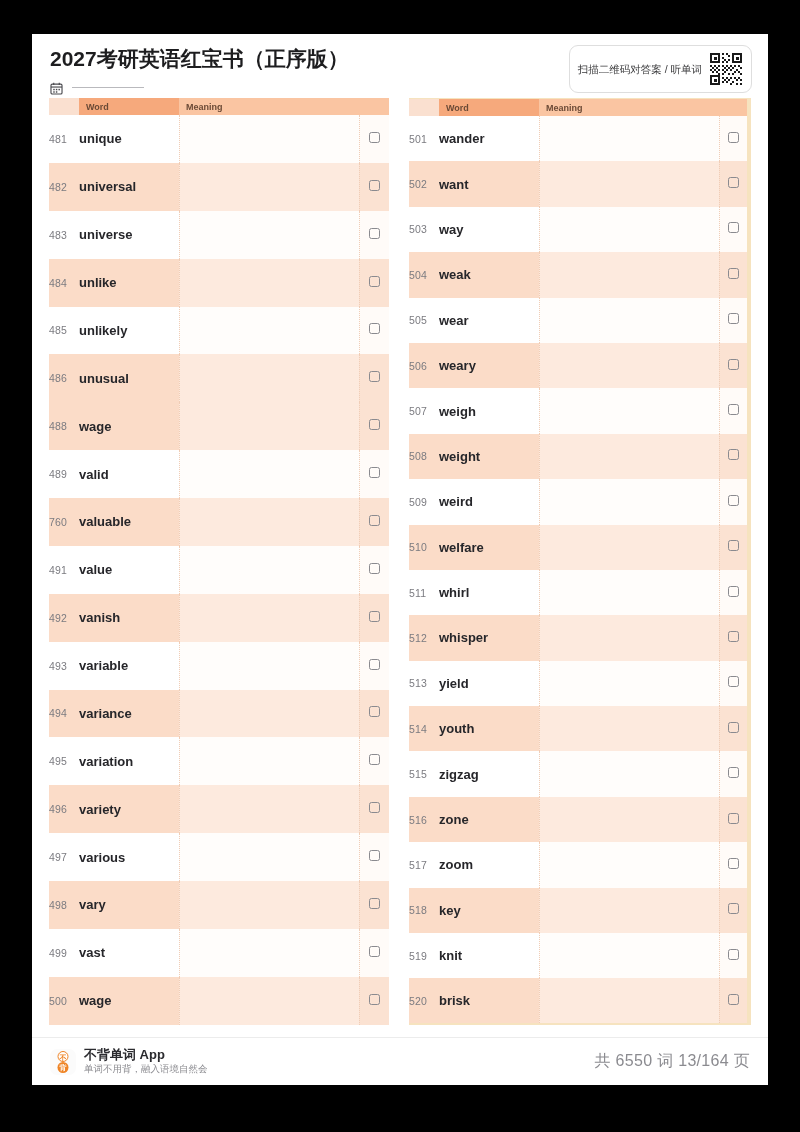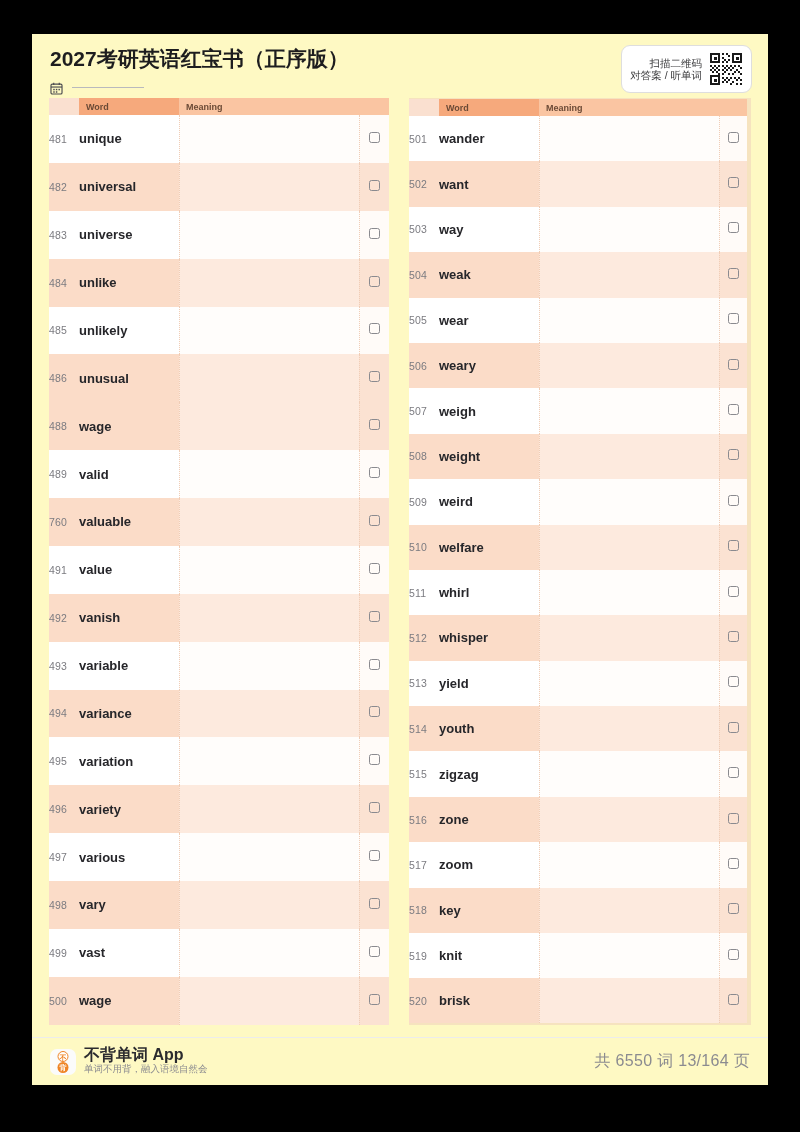--- a/index.html
+++ b/index.html
@@ -15,21 +15,21 @@
     -webkit-font-smoothing: antialiased;
   }
 
   
   .page-card {
     position: absolute;
     left: 32px;
     top: 34px;
     width: 736px;
     height: 1051px;
-    background: #fef9c3;
+    background: #ffffff;
     box-sizing: border-box;
   }
 
   
   .page-header {
     position: relative;
     height: 64px;
     padding: 12px 18px 0 18px;
     box-sizing: border-box;
   }
@@ -67,21 +67,21 @@
     display: flex;
     align-items: center;
     gap: 7px;
     border: 1px solid #dedede;
     border-radius: 9px;
     padding: 6px 8px;
     background: #fff;
   }
   .qr-lines {
     display: flex;
-    flex-direction: column;
+    flex-direction: row;
     gap: 0;
     align-items: flex-end;
   }
   .qr-lines span {
     font-size: 10.5px;
     color: #3a3a3c;
     line-height: 12px;
     white-space: nowrap;
   }
   .qr-img {
@@ -215,21 +215,21 @@
     box-sizing: border-box;
     background: #fff;
   }
   .brand-logo .c2 {
     top: 13px;
     background: #ef8425;
     color: #ffffff;
   }
   .brand-text { display: flex; flex-direction: column; gap: 1px; }
   .brand-name {
-    font-size: 16px;
+    font-size: 13px;
     font-weight: 700;
     color: #2b2b2f;
     line-height: 14px;
   }
   .brand-slogan {
     font-size: 9.5px;
     color: #8b8b90;
     line-height: 12px;
   }
   .page-count {

